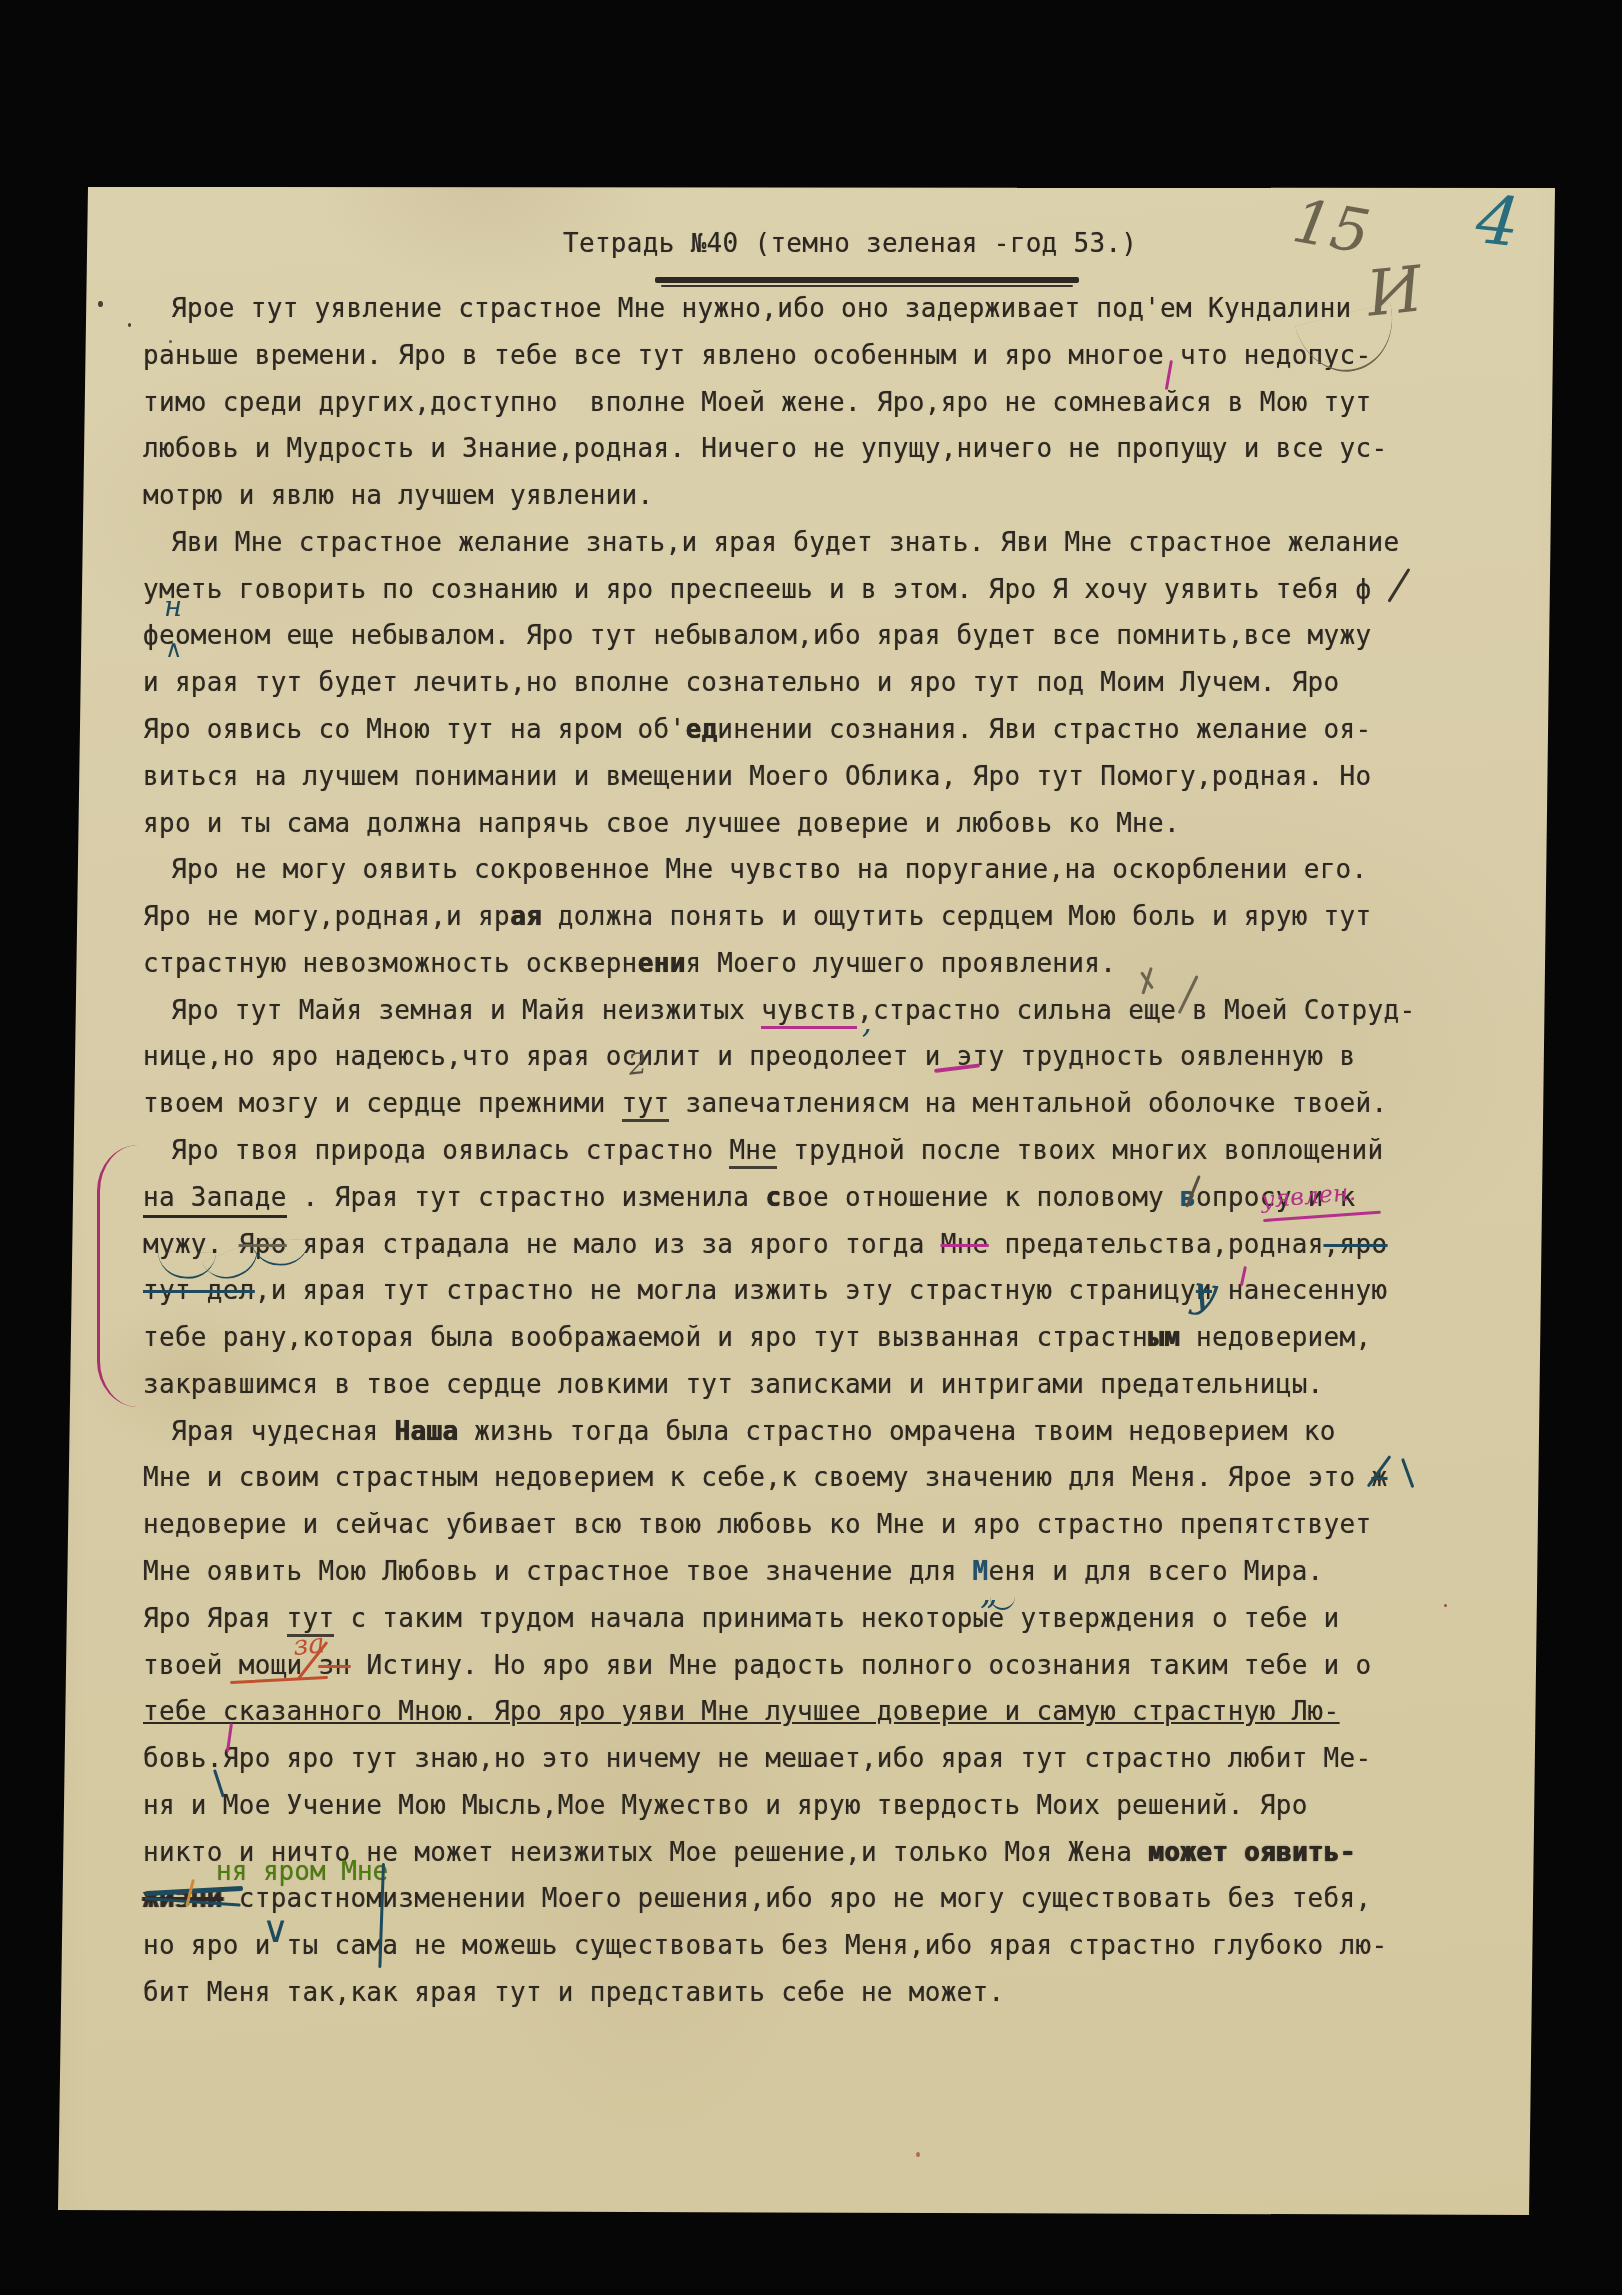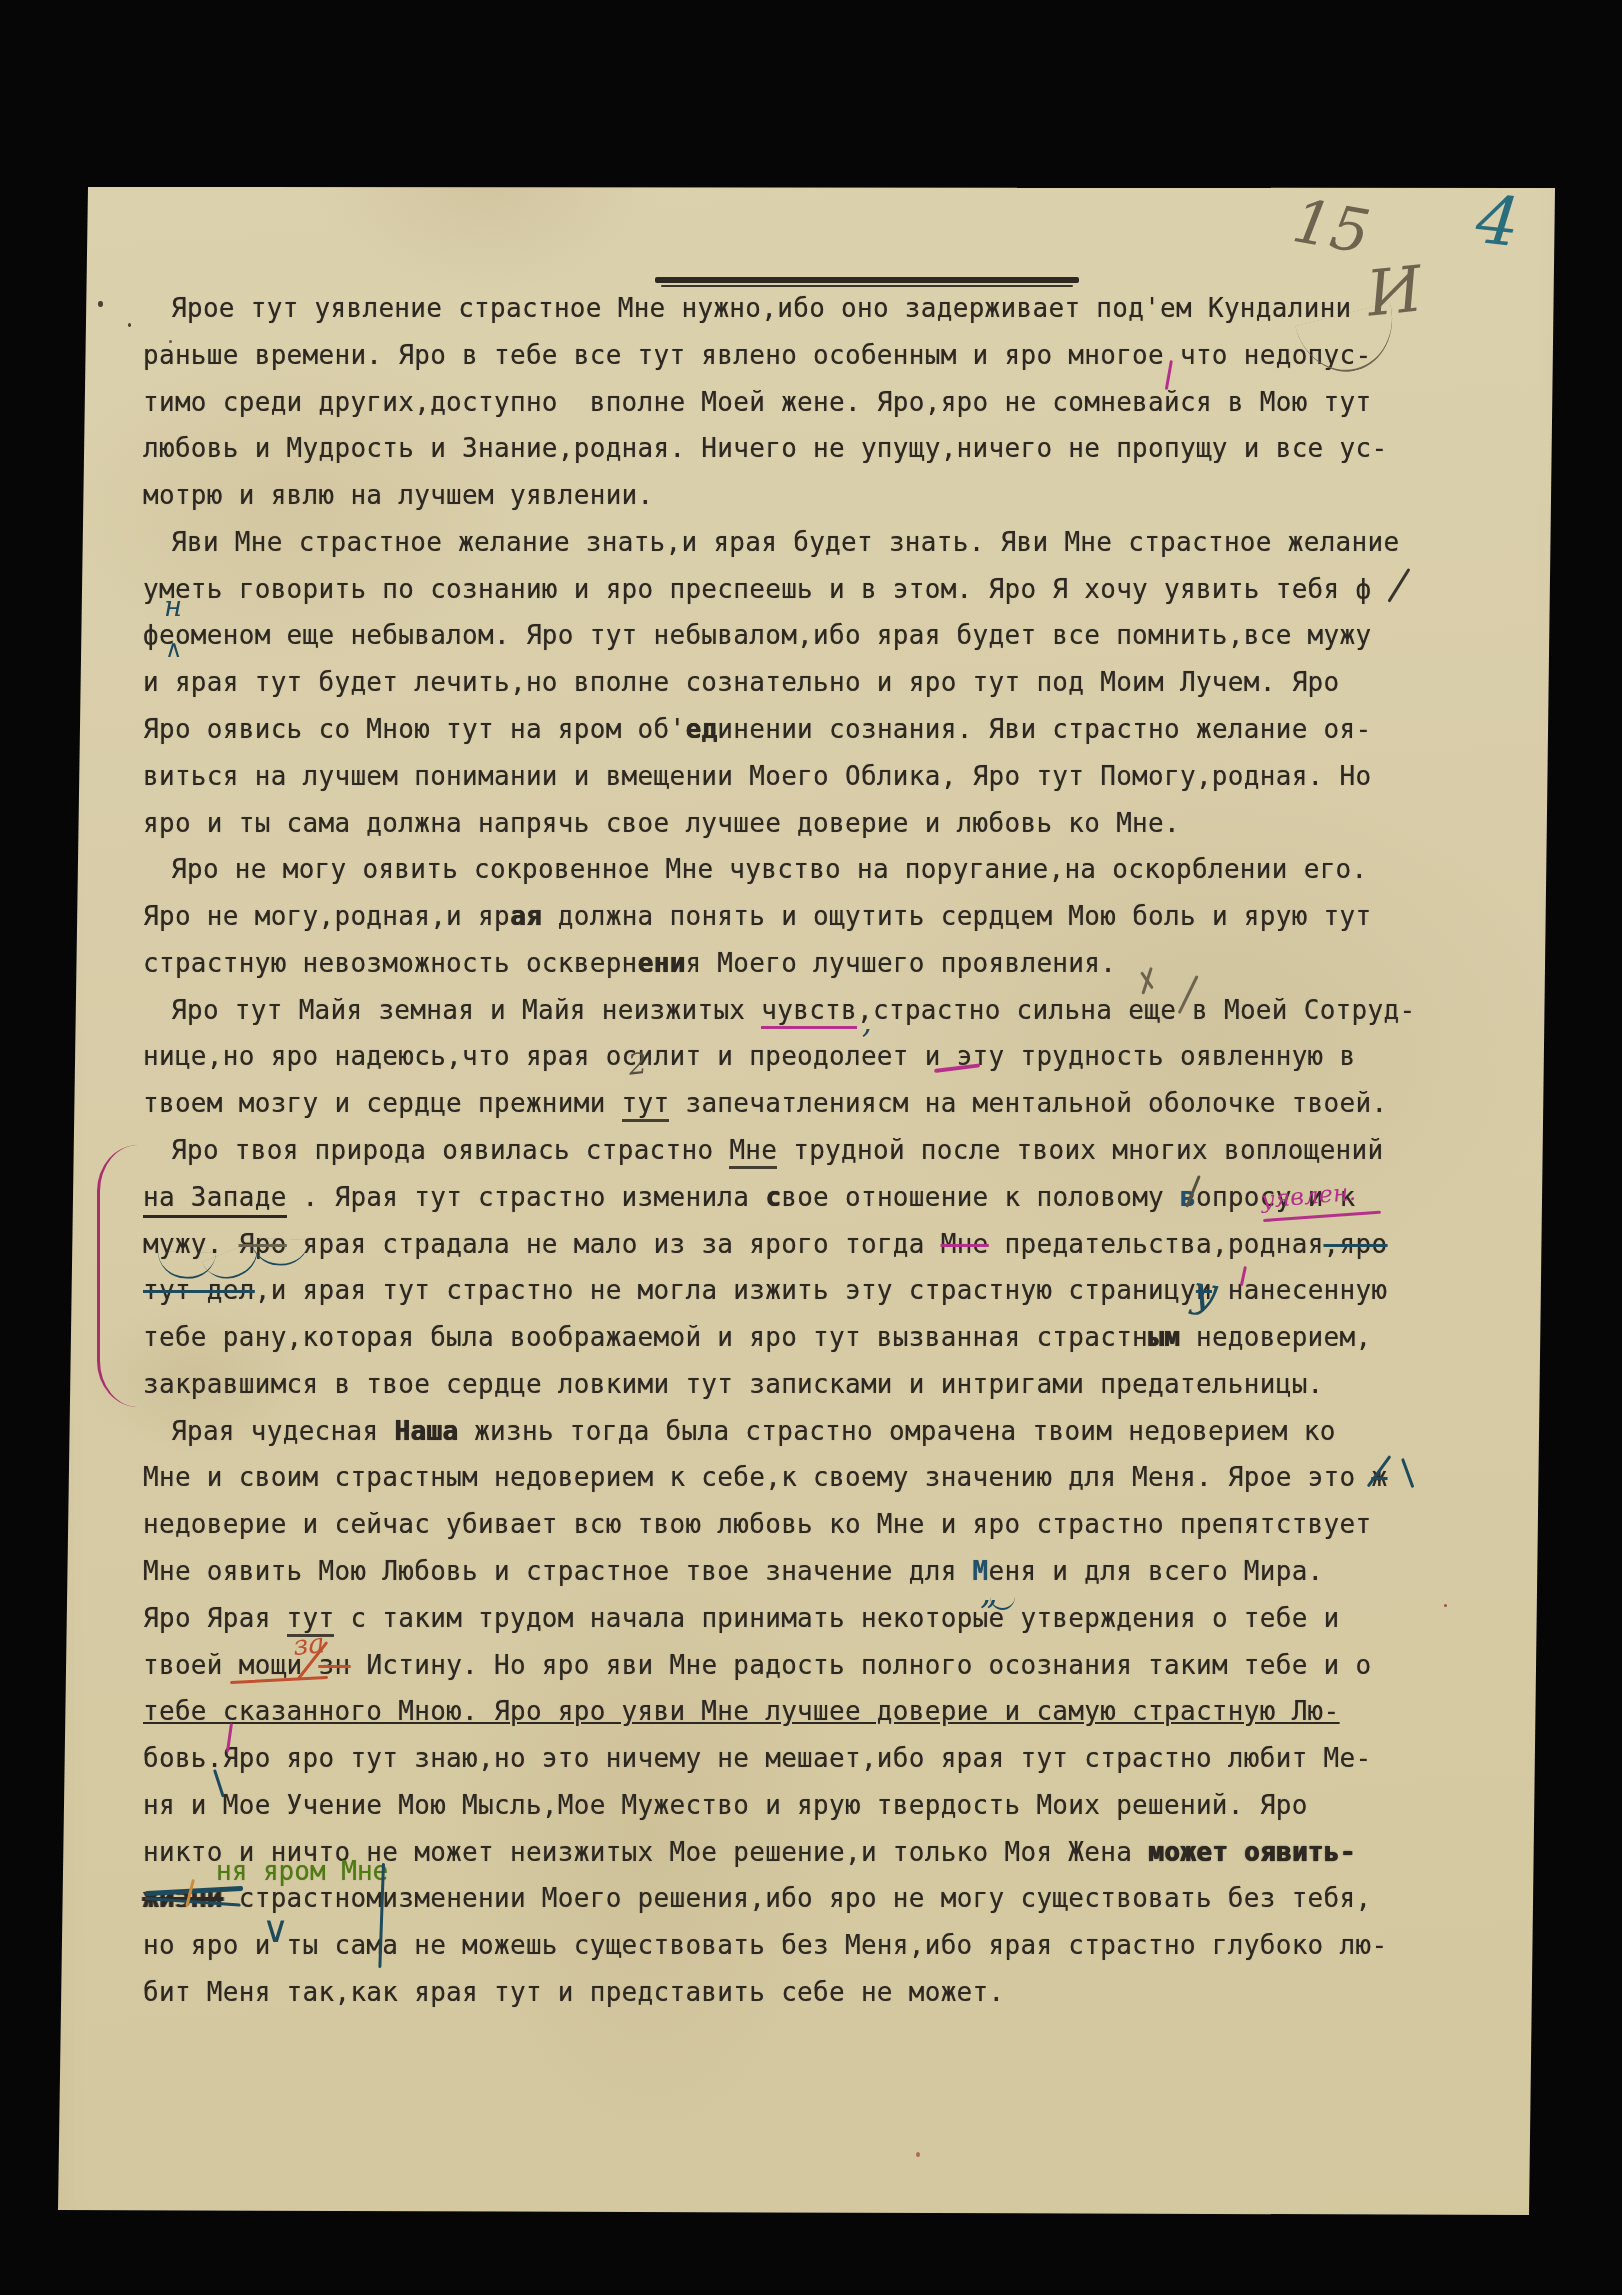--- a/index.html
+++ b/index.html
@@ -41,20 +41,21 @@
   .anno-arc{border-bottom:2.6px solid;border-radius:0 0 50% 50% / 0 0 100% 100%;background:transparent;}
   .anno-bracket{border-left:3.3px solid;border-top-left-radius:100% 46px;border-bottom-left-radius:100% 46px;background:transparent;}
   .anno-dot{border-radius:50%;}
   .scrib{position:absolute;border-bottom:2.6px solid;border-radius:0 0 50% 50%/0 0 100% 100%;}
 </style>
 </head>
 <body>
 
 <div class="stage">
   <div class="paper"></div>
+  <h1 class="title typed">Тетрадь №40 (темно зеленая -год 53.)</h1>
   <div id="lines">
       <div class="line typed" style="top: 293px; left: 171px;"><span class="seg">Ярое тут уявление страстное Мне нужно,ибо оно задерживает под'ем Кундалини</span></div>
       <div class="line typed" style="top: 340px; left: 143px;"><span class="seg">раньше времени. Яро в тебе все тут явлено особенным и яро многое что недопус-</span></div>
       <div class="line typed" style="top: 387px; left: 143px;"><span class="seg">тимо среди других,доступно  вполне Моей жене. Яро,яро не сомневайся в Мою тут</span></div>
       <div class="line typed" style="top: 433px; left: 143px;"><span class="seg">любовь и Мудрость и Знание,родная. Ничего не упущу,ничего не пропущу и все ус-</span></div>
       <div class="line typed" style="top: 480px; left: 143px;"><span class="seg">мотрю и явлю на лучшем уявлении.</span></div>
       <div class="line typed" style="top: 527px; left: 171px;"><span class="seg">Яви Мне страстное желание знать,и ярая будет знать. Яви Мне страстное желание</span></div>
       <div class="line typed" style="top: 574px; left: 143px;"><span class="seg">уметь говорить по сознанию и яро преспеешь и в этом. Яро Я хочу уявить тебя </span><span class="seg">ф</span></div>
       <div class="line typed" style="top: 620px; left: 143px;"><span class="seg">феоменом еще небывалом. Яро тут небывалом,ибо ярая будет все помнить,все мужу</span></div>
       <div class="line typed" style="top: 667px; left: 143px;"><span class="seg">и ярая тут будет лечить,но вполне сознательно и яро тут под Моим Лучем. Яро</span></div>

